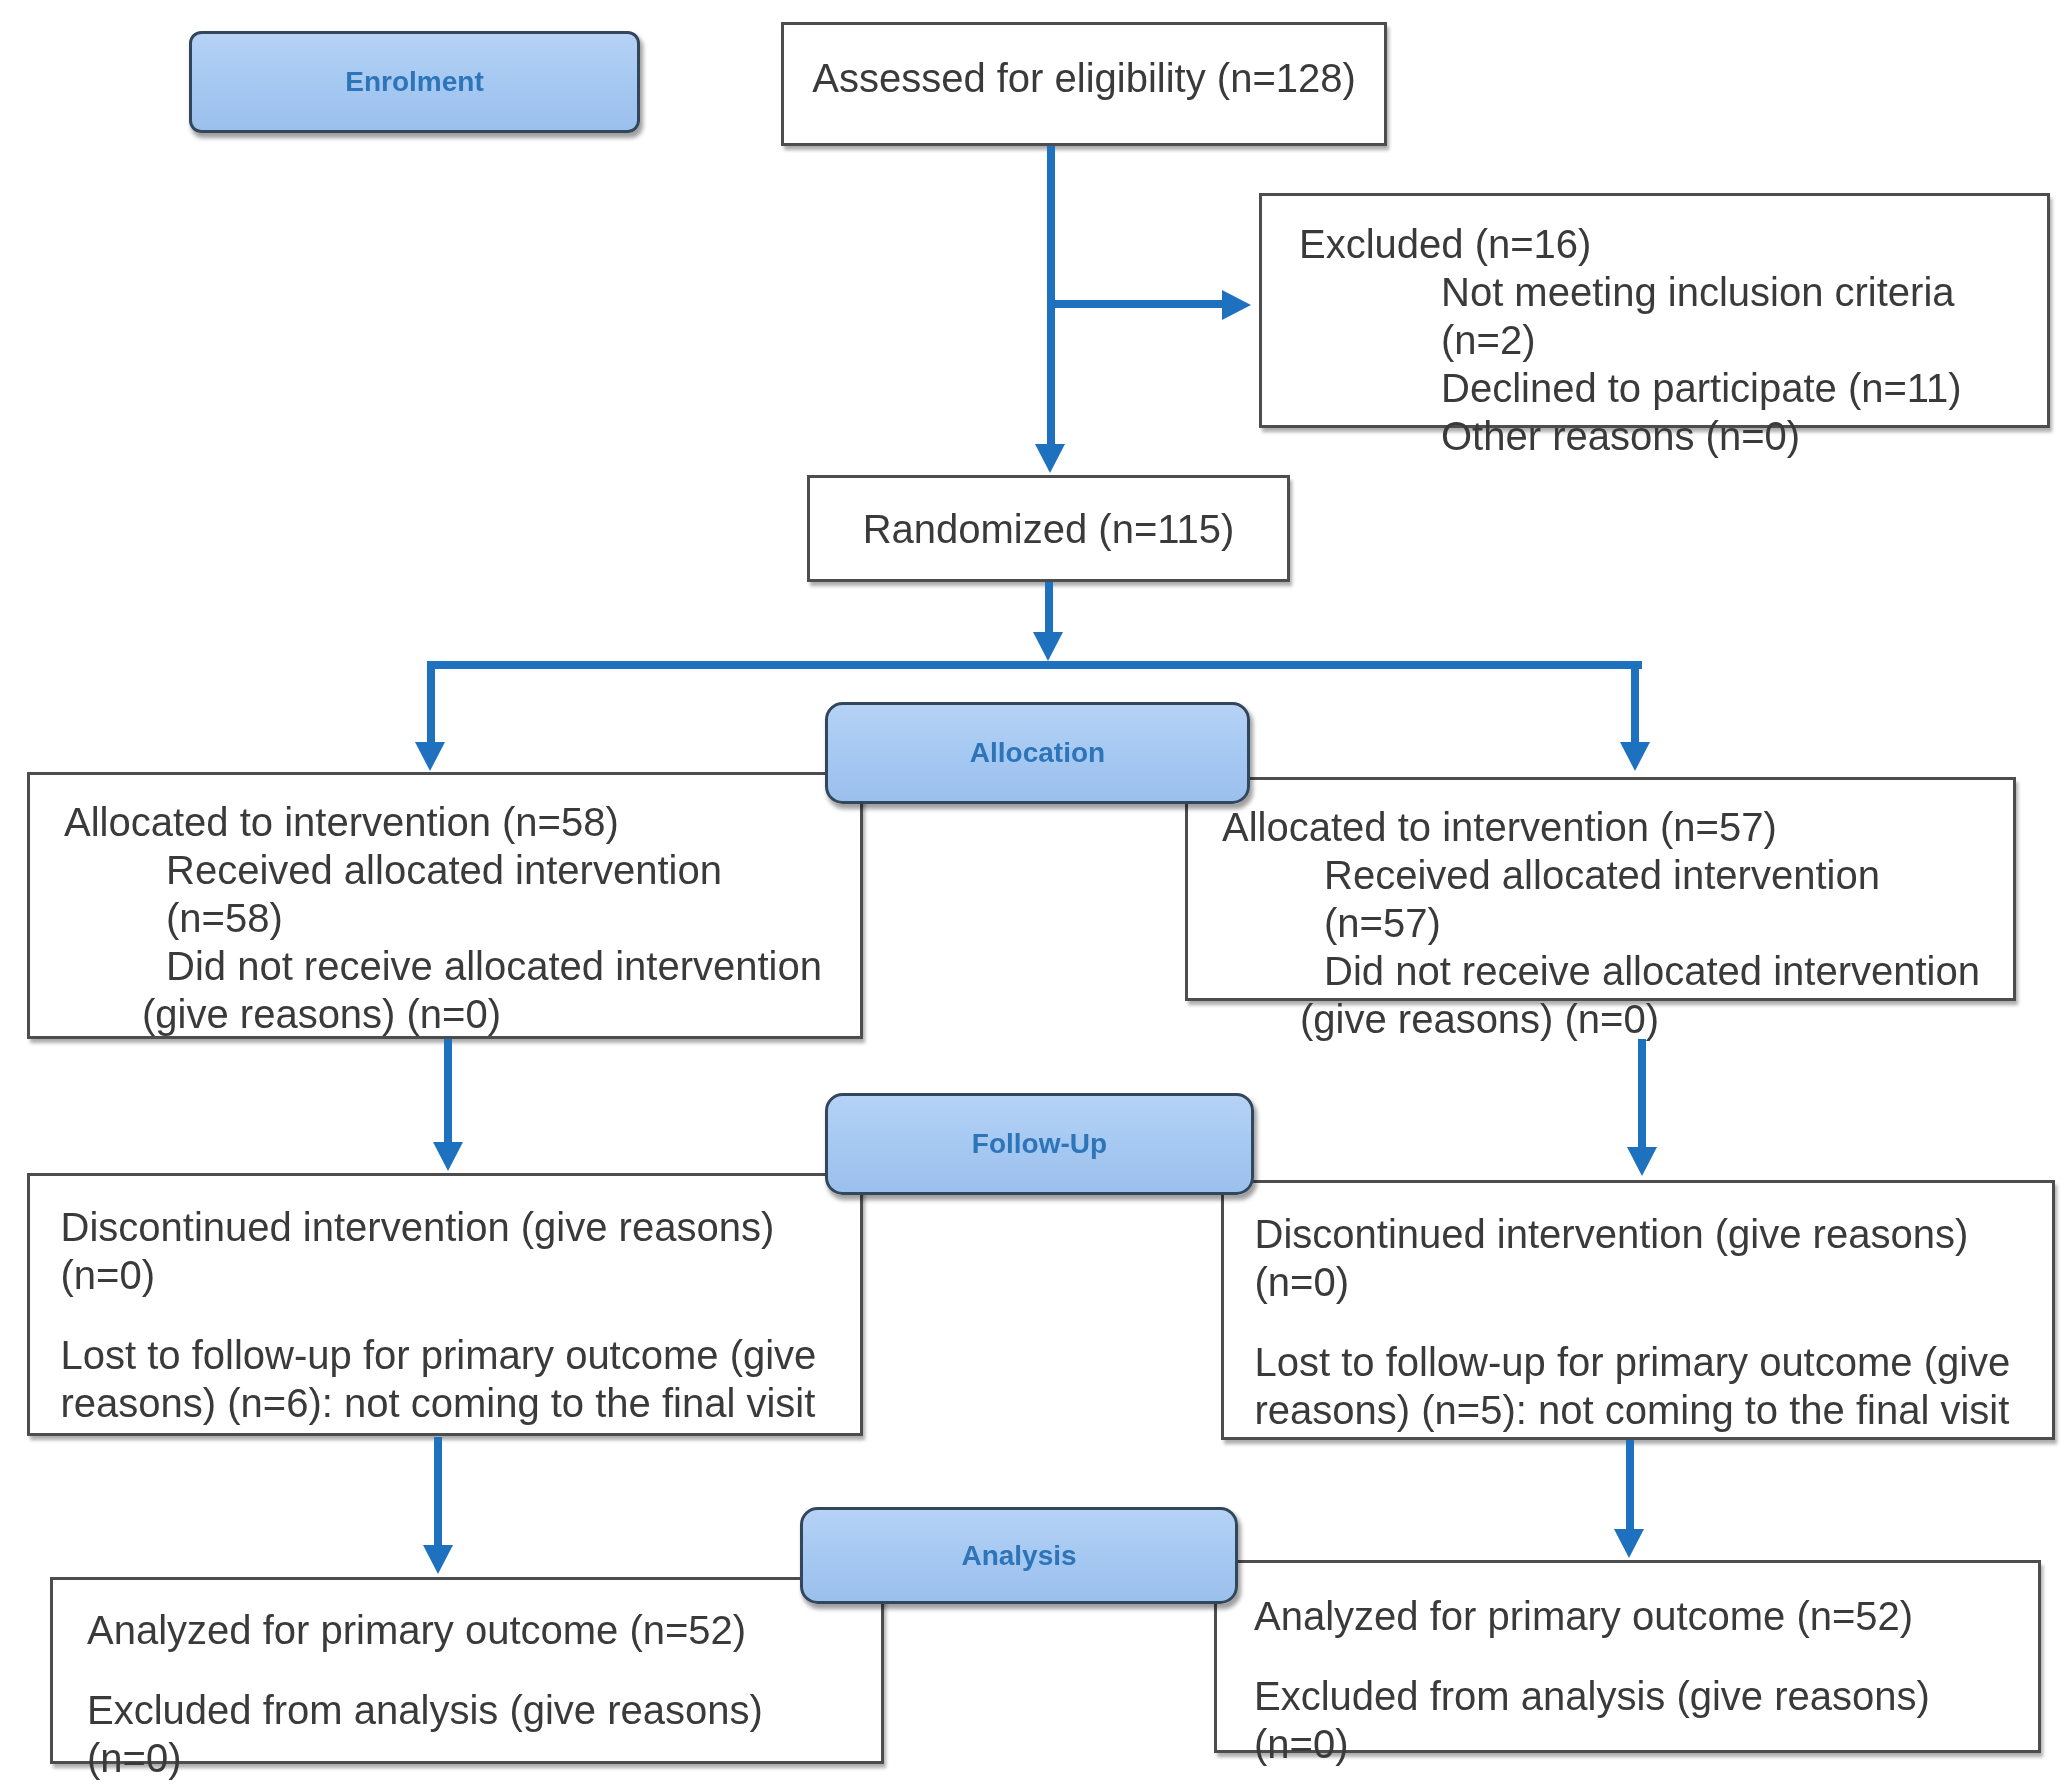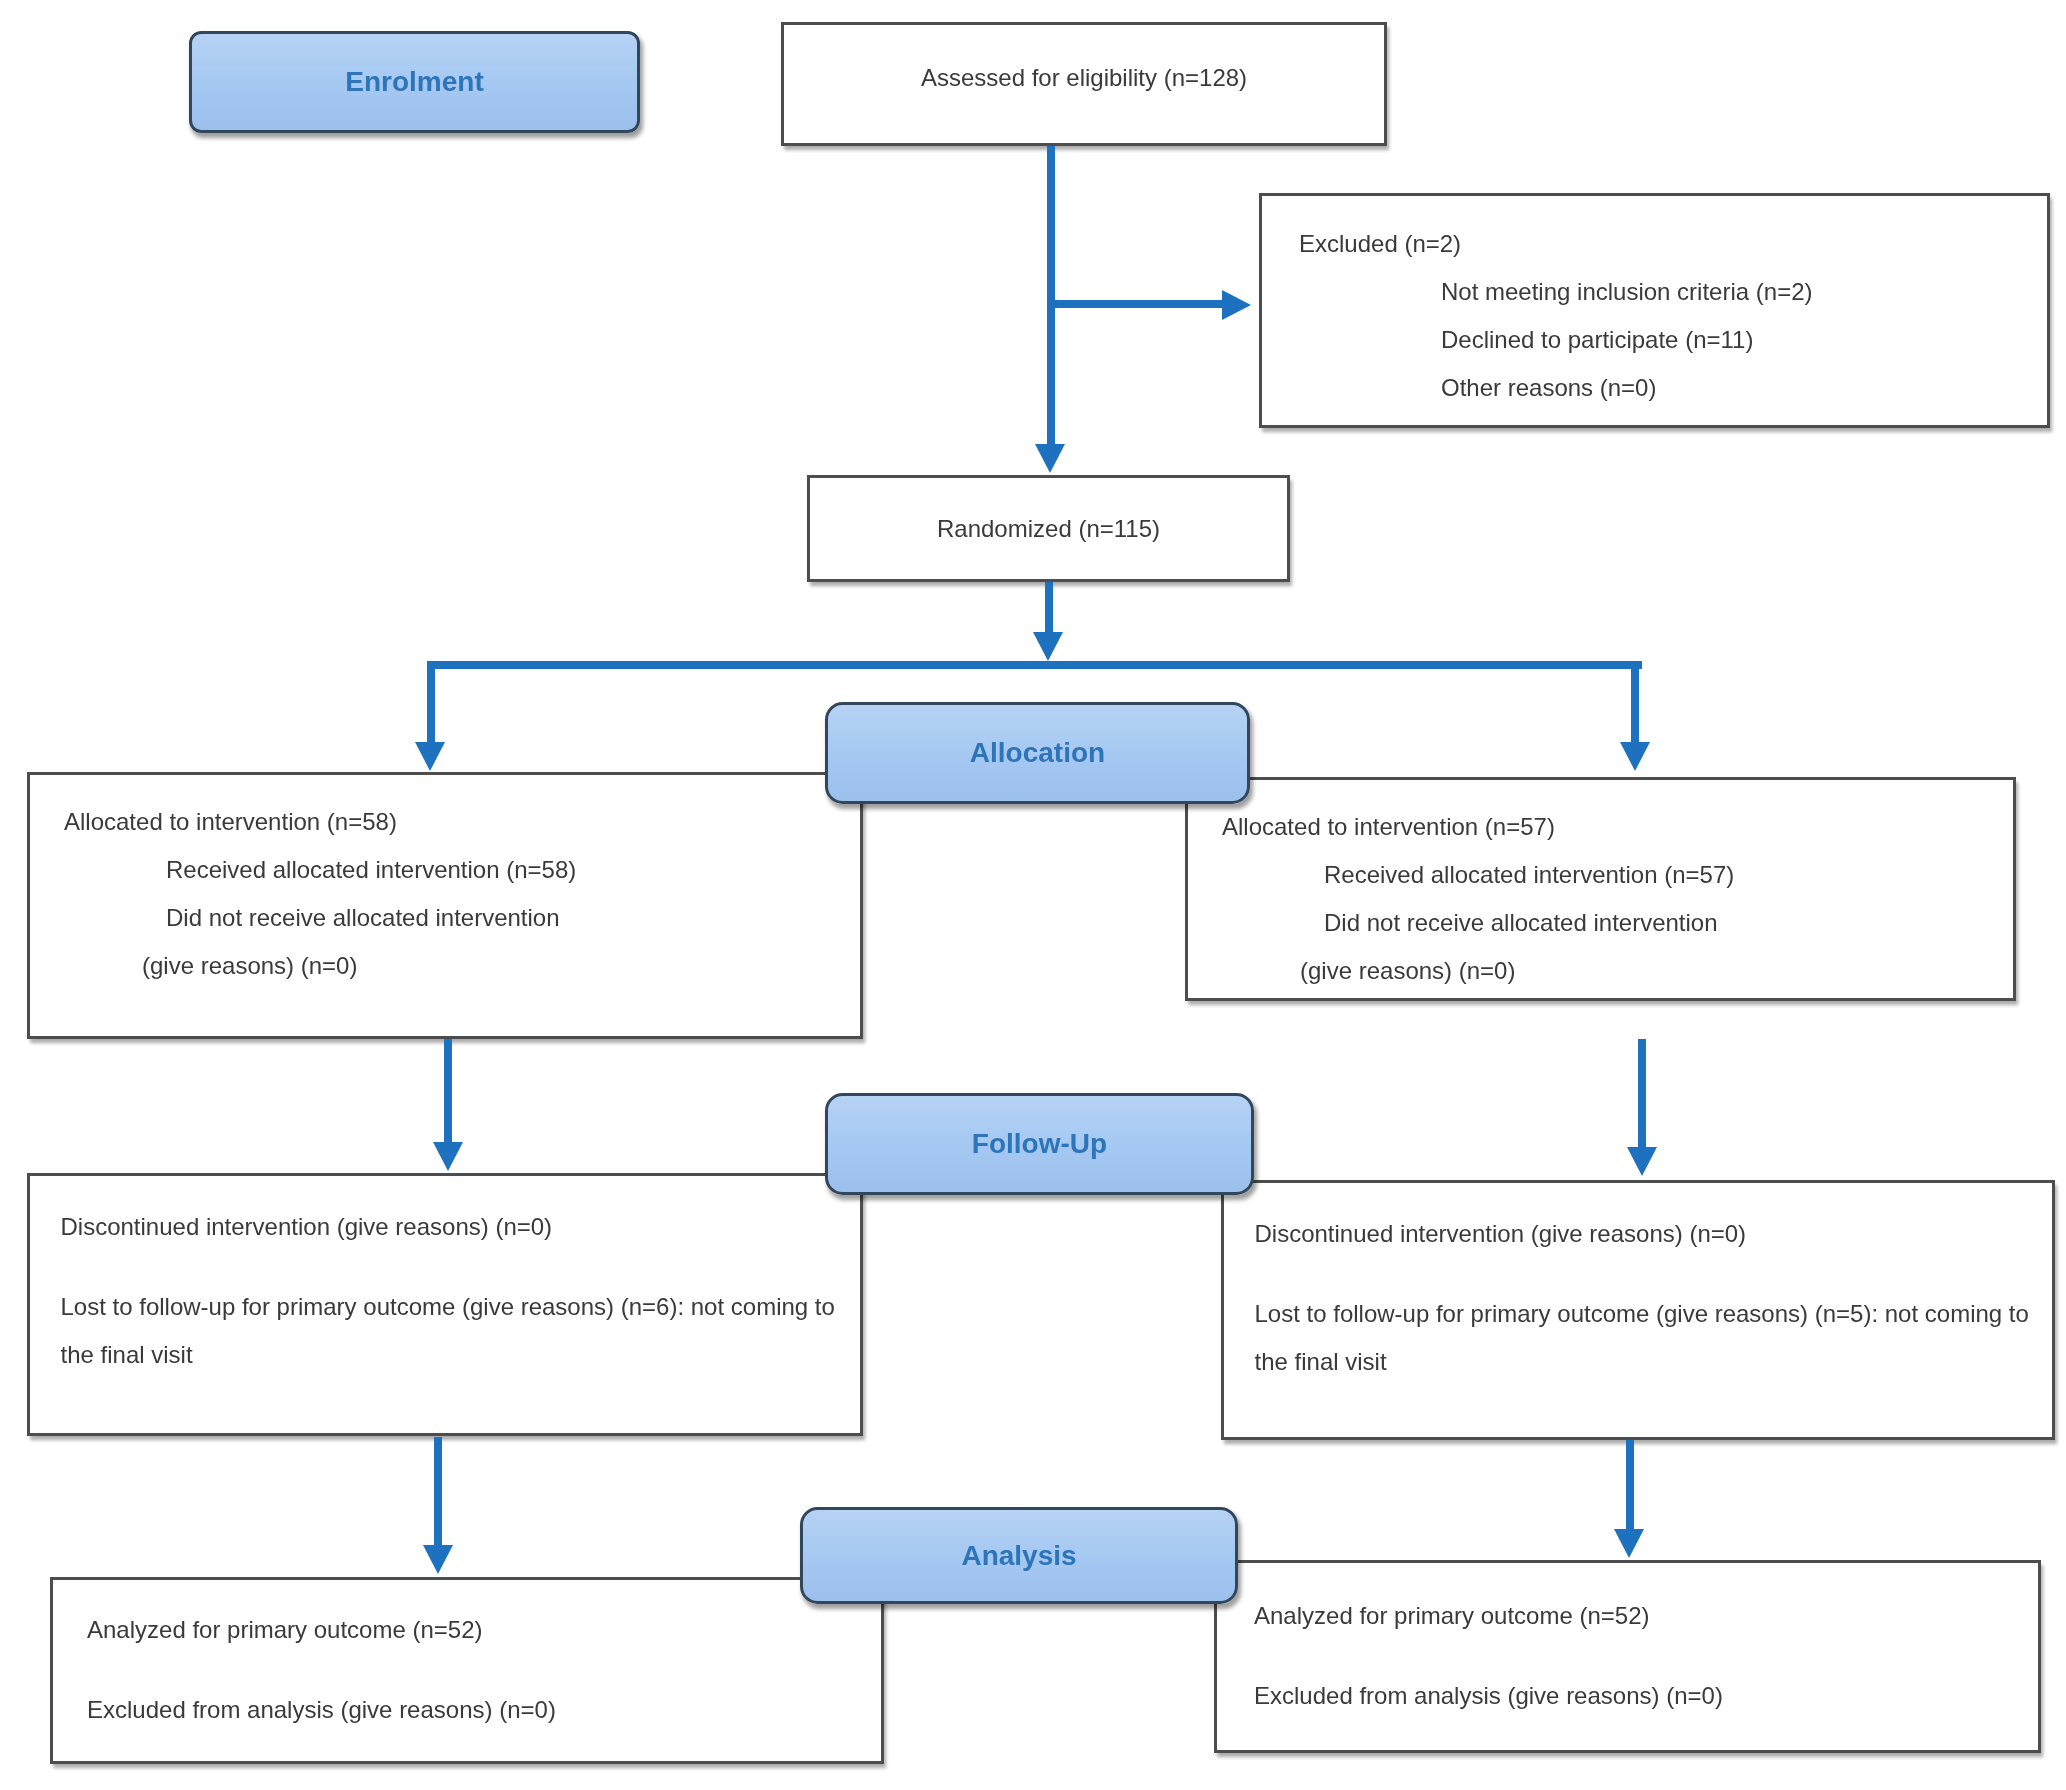--- a/index.html
+++ b/index.html
@@ -3,21 +3,21 @@
 <meta charset="utf-8">
 <style>
   html,body { margin:0; padding:0; background:#ffffff; }
   .canvas {
     position:relative; width:2066px; height:1791px; background:#ffffff;
     font-family:"Liberation Sans", sans-serif; color:#3A3A3A; overflow:hidden;
   }
   .wbox {
     position:absolute; background:#ffffff; border:3.4px solid #4D4D4D;
     box-shadow:2.7px 4.7px 3.4px rgba(0,0,0,0.32);
-    font-size:24px; line-height:48px; box-sizing:border-box; z-index:1;
+    font-size:40px; line-height:48px; box-sizing:border-box; z-index:1;
   }
   .center { display:flex; align-items:center; justify-content:center; text-align:center; }
   .stage {
     position:absolute; box-sizing:border-box; z-index:5;
     background:linear-gradient(180deg,#B6D2F5 0%,#A4C8F1 55%,#9CC0EC 100%);
     border:3.4px solid #33475C; border-radius:17.6px;
     box-shadow:2.7px 4.7px 4.1px rgba(0,0,0,0.38);
     color:#2E74B8; font-weight:bold; font-size:28px;
     display:flex; align-items:center; justify-content:center;
   }
@@ -48,21 +48,21 @@
   </div>
   <div class="stage" style="left:800px; top:1507px; width:438px; height:97px;">
     <span>Analysis</span>
   </div>
 
   <div class="wbox center" style="left:781px; top:22px; width:606px; height:124px; padding-bottom:12.2px;">
     <div class="line">Assessed for eligibility (n=128)</div>
   </div>
 
   <div class="wbox" style="left:1259px; top:193px; width:791px; height:235px; padding:24.4px 13.6px 0 37px;">
-    <div class="line">Excluded (n=2)</div>
+    <div class="line">Excluded (n=16)</div>
     <div class="line indent-lg">Not meeting inclusion criteria (n=2)</div>
     <div class="line indent-lg">Declined to participate (n=11)</div>
     <div class="line indent-lg">Other reasons (n=0)</div>
   </div>
 
   <div class="wbox center" style="left:807px; top:475px; width:483px; height:107px;">
     <div class="line">Randomized (n=115)</div>
   </div>
 
   <div class="wbox" style="left:27px; top:772px; width:836px; height:267px; padding:23px 13.6px 0 34px;">

